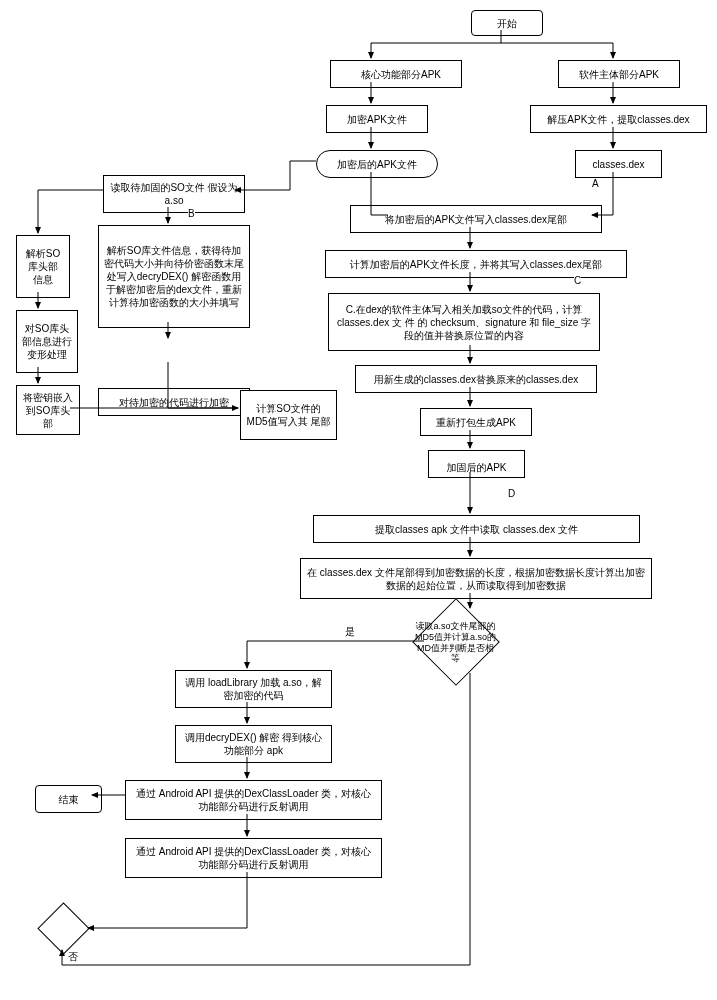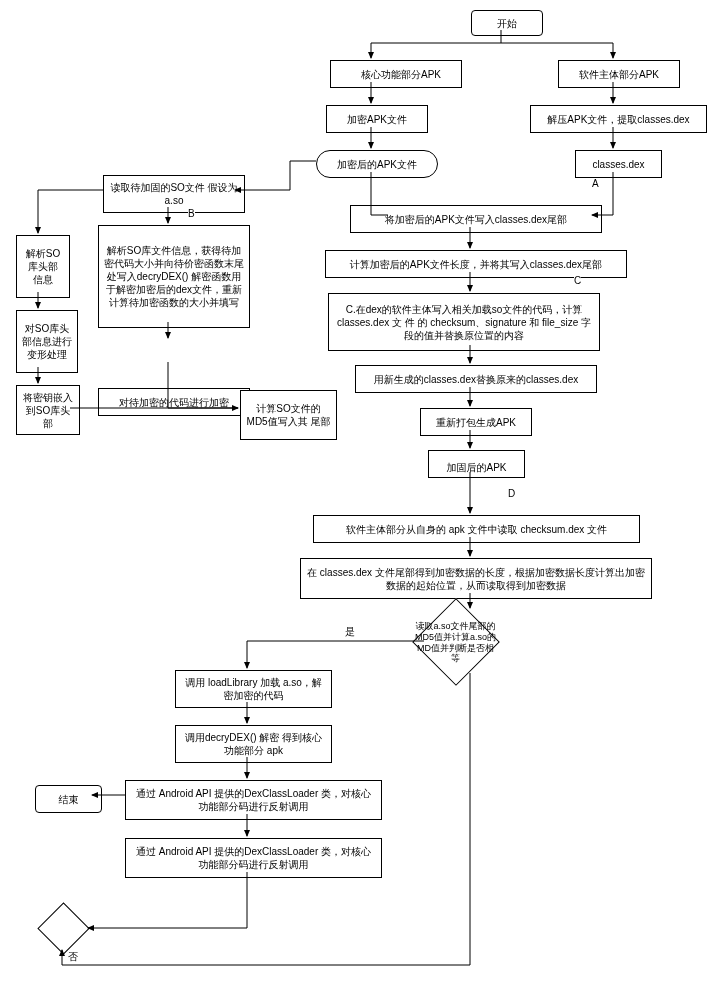--- a/index.html
+++ b/index.html
@@ -135,21 +135,21 @@
       <span>用新生成的classes.dex替换原来的classes.dex</span>
     </div>
   <div class="box" style="left:410px;top:398px;width:100px;height:20px;">
       <span>重新打包生成APK</span>
     </div>
   <div class="box" style="left:418px;top:440px;width:85px;height:20px;align-items:flex-end;">
       <span>加固后的APK</span>
     </div>
 
   <div class="box" style="left:303px;top:505px;width:315px;height:20px;">
-      <span>软件主体部分从自身的 apk 文件中读取 checksum.dex 文件</span>
+      <span>提取classes apk 文件中读取 classes.dex 文件</span>
     </div>
   <div class="box" style="left:290px;top:548px;width:340px;height:33px;">
       <span>在 classes.dex 文件尾部得到加密数据的长度，根据加密数据长度计算出加密数据的起始位置，从而读取得到加密数据</span>
     </div>
 
   <div class="diamond" style="left:415px;top:601px;width:60px;height:60px;">
     <div class="diamond-text" style="top:15%;">读取a.so文件尾部的MD5值并计算a.so的MD值并判断是否相等</div>
   </div>
 
   <div class="box" style="left:165px;top:715px;width:145px;height:30px;">

